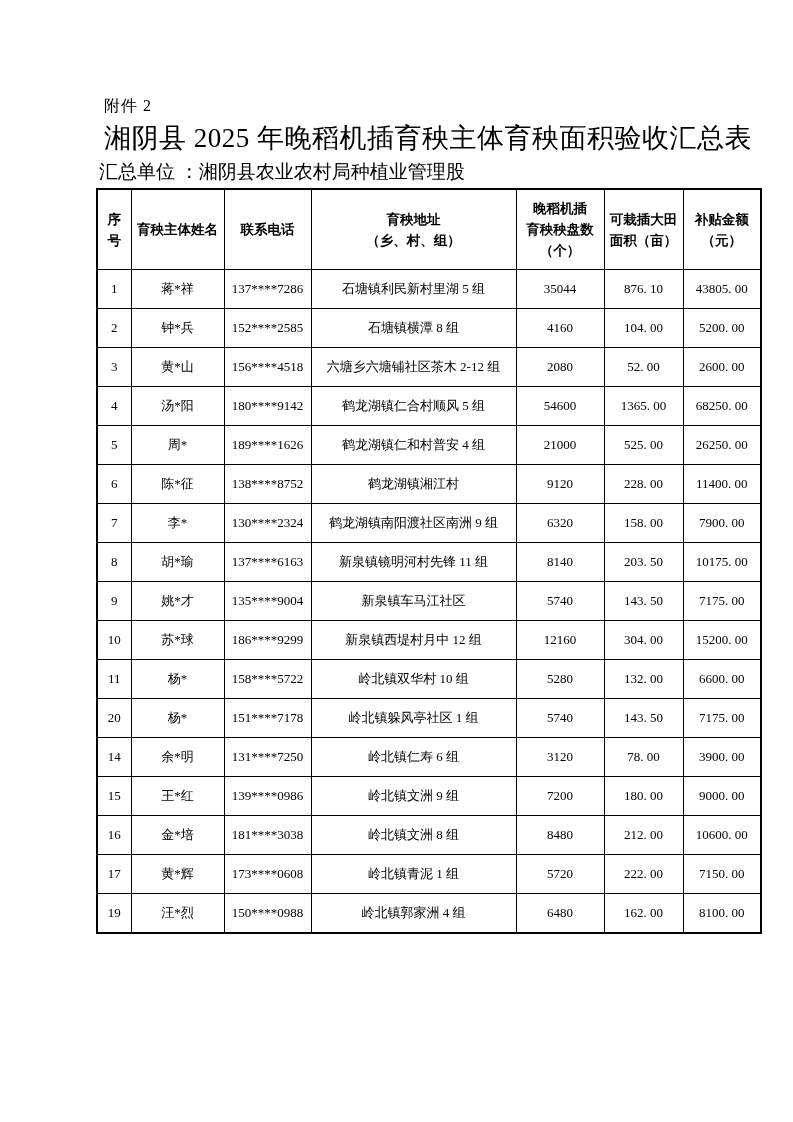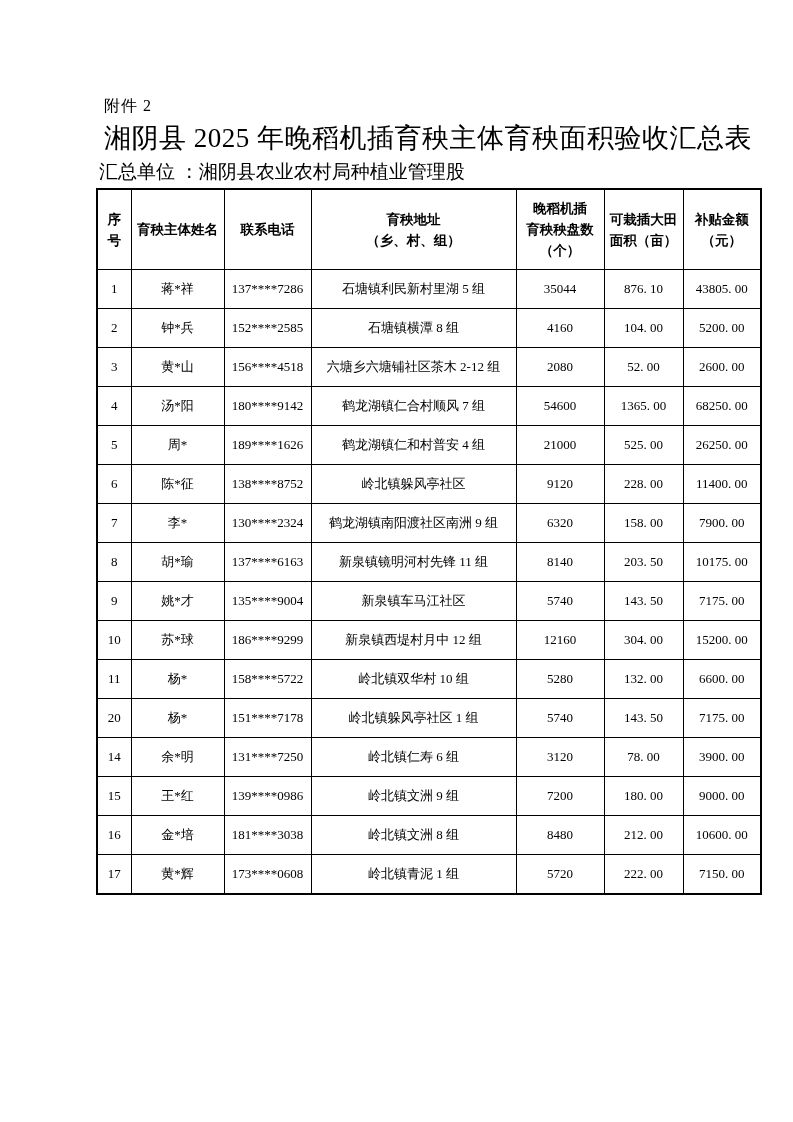--- a/index.html
+++ b/index.html
@@ -128,39 +128,39 @@
           <td>156****4518</td>
           <td>六塘乡六塘铺社区茶木 2-12 组</td>
           <td>2080</td>
           <td>52. 00</td>
           <td>2600. 00</td>
         </tr>
         <tr>
           <td>4</td>
           <td>汤*阳</td>
           <td>180****9142</td>
-          <td>鹤龙湖镇仁合村顺风 7 组</td>
+          <td>鹤龙湖镇仁合村顺风 5 组</td>
           <td>54600</td>
           <td>1365. 00</td>
           <td>68250. 00</td>
         </tr>
         <tr>
           <td>5</td>
           <td>周*</td>
           <td>189****1626</td>
           <td>鹤龙湖镇仁和村普安 4 组</td>
           <td>21000</td>
           <td>525. 00</td>
           <td>26250. 00</td>
         </tr>
         <tr>
           <td>6</td>
           <td>陈*征</td>
           <td>138****8752</td>
-          <td>岭北镇躲风亭社区</td>
+          <td>鹤龙湖镇湘江村</td>
           <td>9120</td>
           <td>228. 00</td>
           <td>11400. 00</td>
         </tr>
         <tr>
           <td>7</td>
           <td>李*</td>
           <td>130****2324</td>
           <td>鹤龙湖镇南阳渡社区南洲 9 组</td>
           <td>6320</td>
@@ -241,16 +241,25 @@
         </tr>
         <tr>
           <td>17</td>
           <td>黄*辉</td>
           <td>173****0608</td>
           <td>岭北镇青泥 1 组</td>
           <td>5720</td>
           <td>222. 00</td>
           <td>7150. 00</td>
         </tr>
+        <tr>
+          <td>19</td>
+          <td>汪*烈</td>
+          <td>150****0988</td>
+          <td>岭北镇郭家洲 4 组</td>
+          <td>6480</td>
+          <td>162. 00</td>
+          <td>8100. 00</td>
+        </tr>
       </tbody>
   </table>
 
 </div>
 
 </body></html>

